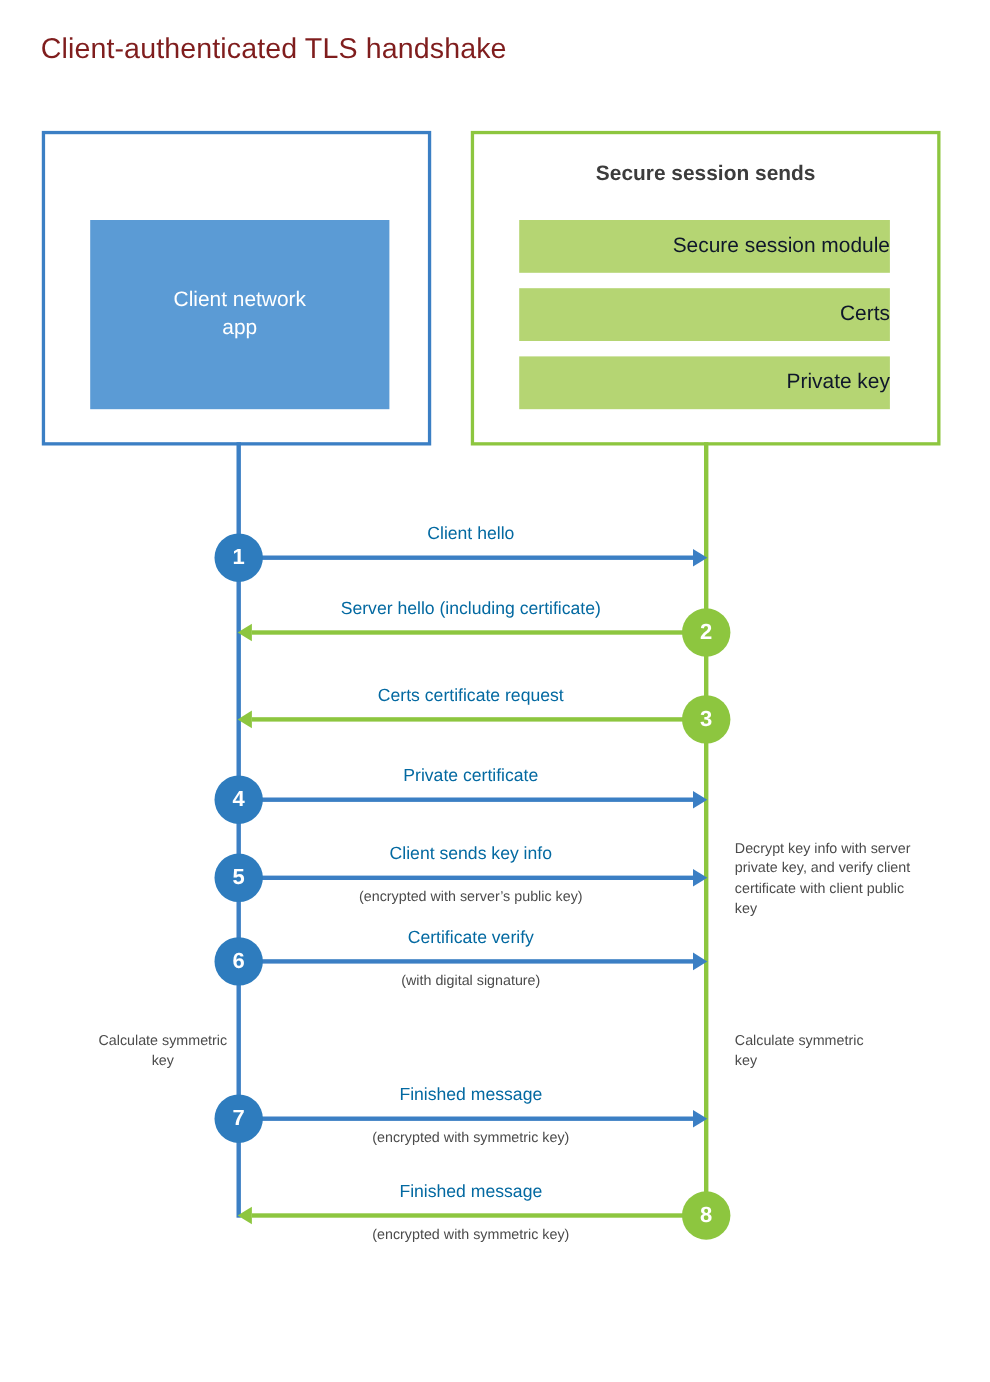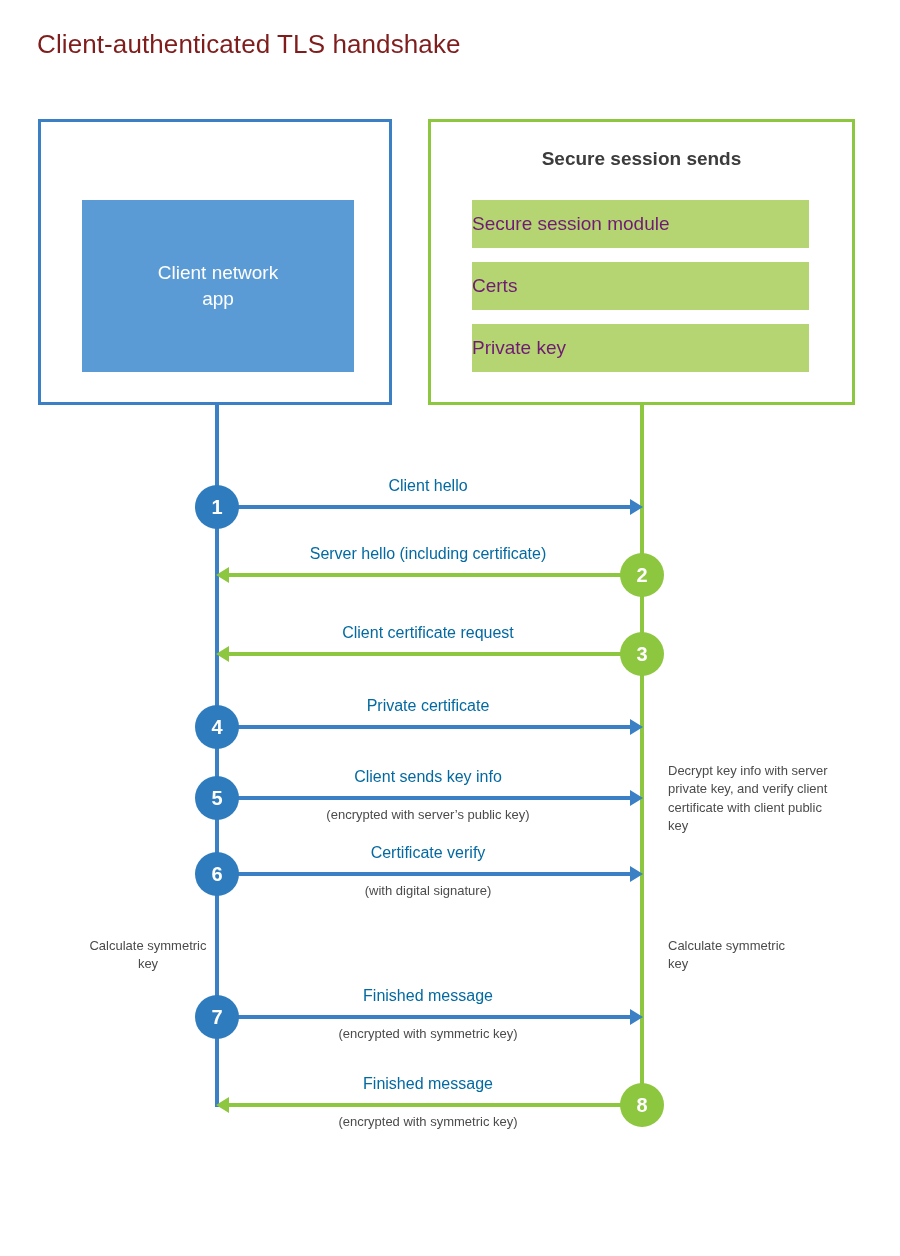--- a/index.html
+++ b/index.html
@@ -70,25 +70,25 @@
     justify-content: center;
     text-align: center;
     line-height: 1.35;
   }
   .server-block {
     position: absolute;
     left: 41px;
     width: 337px;
     height: 48px;
     background: #b5d573;
-    color: #701a75;
+    color: #0f172a;
     font-size: 19px;
     display: flex;
     align-items: center;
-    justify-content: flex-start;
+    justify-content: flex-end;
     text-align: center;
   }
   #server-block-0 { top: 78px; }
   #server-block-1 { top: 140px; }
   #server-block-2 { top: 202px; }
 
   
   .lifeline {
     position: absolute;
     width: 4px;
@@ -233,21 +233,21 @@
     <div class="step green" style="top: 575px;">
       <div class="arrow-line" style="left: 229px; width: 413px;"></div>
       <div class="arrow-head left" style="left: 216px;"></div>
       <div class="badge">2</div>
       <div class="step-label">Server hello (including certificate)</div>
     </div>
     <div class="step green" style="top: 654px;">
       <div class="arrow-line" style="left: 229px; width: 413px;"></div>
       <div class="arrow-head left" style="left: 216px;"></div>
       <div class="badge">3</div>
-      <div class="step-label">Client certificate request</div>
+      <div class="step-label">Certs certificate request</div>
     </div>
     <div class="step blue" style="top: 727px;">
       <div class="arrow-line" style="left: 217px; width: 413px;"></div>
       <div class="arrow-head right" style="left: 630px;"></div>
       <div class="badge">4</div>
       <div class="step-label">Private certificate</div>
     </div>
     <div class="step blue" style="top: 798px;">
       <div class="arrow-line" style="left: 217px; width: 413px;"></div>
       <div class="arrow-head right" style="left: 630px;"></div>

